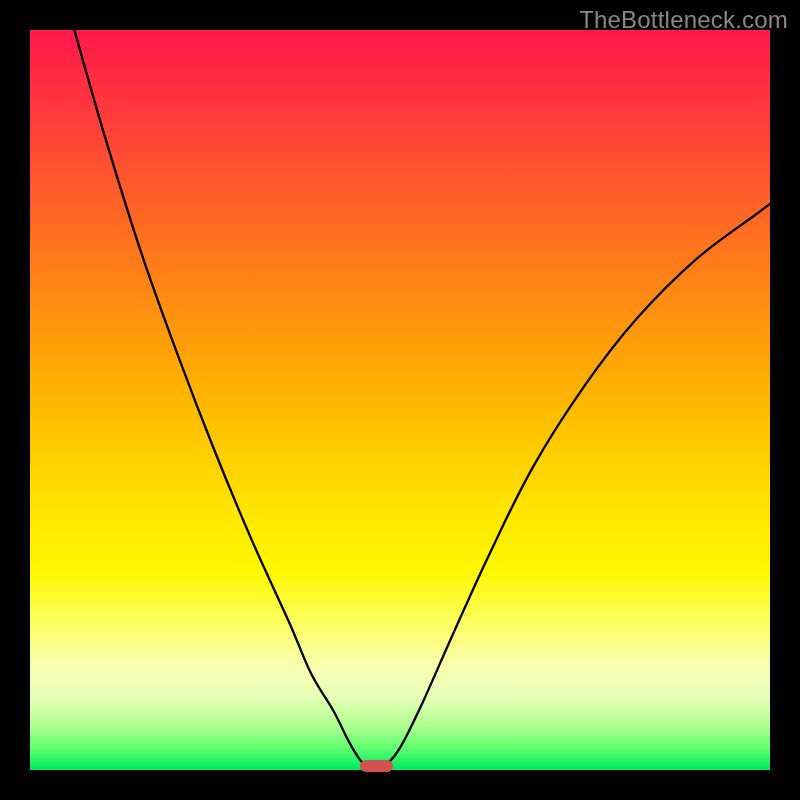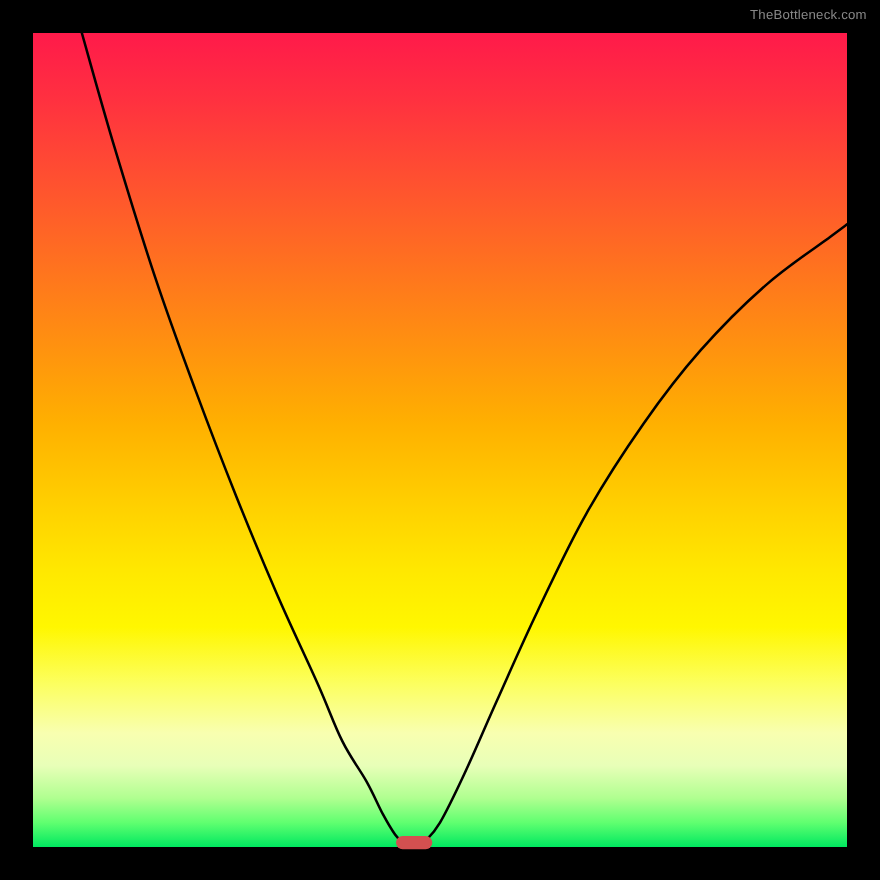--- a/index.html
+++ b/index.html
@@ -33,21 +33,21 @@
       #b0ff90 94%,
       #60ff70 97%,
       #00e860 100%
     );
   }
   .watermark {
     position: absolute;
     top: 6px;
     right: 12px;
     color: #888;
-    font-size: 12px;
+    font-size: 24px;
     font-weight: 500;
     letter-spacing: 0.2px;
     z-index: 5;
   }
   .curve-svg {
     position: absolute;
     left: 0;
     top: 0;
     width: 740px;
     height: 740px;

